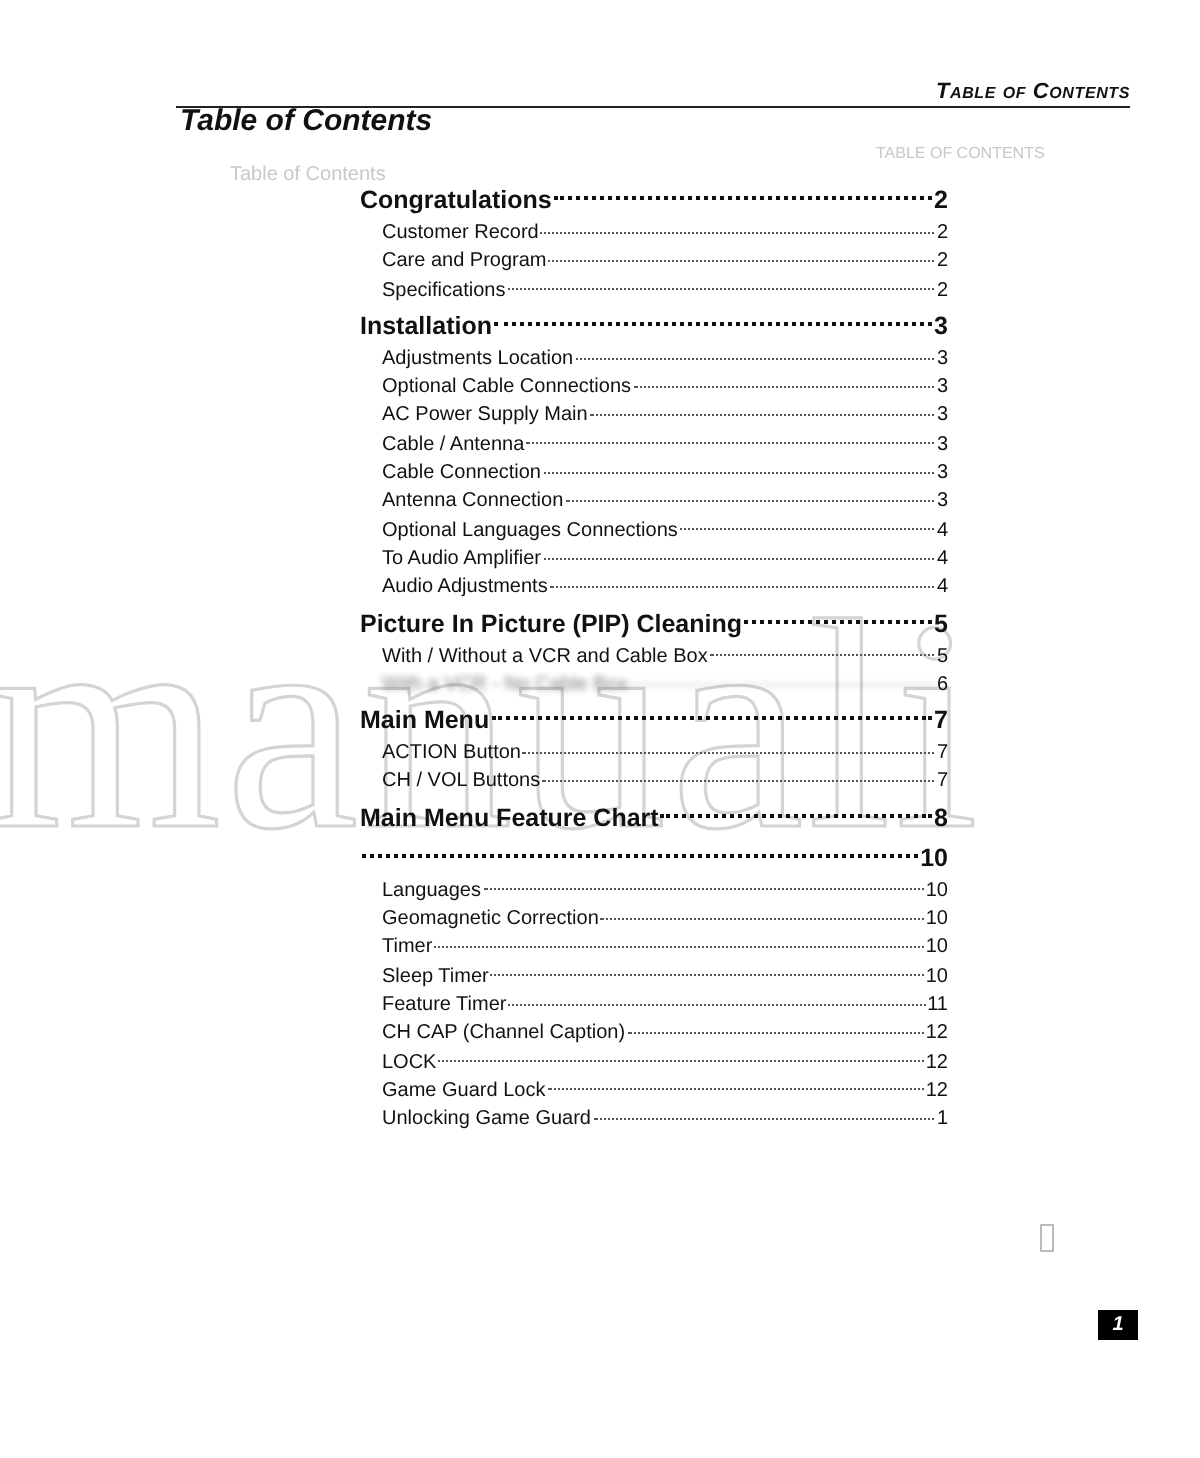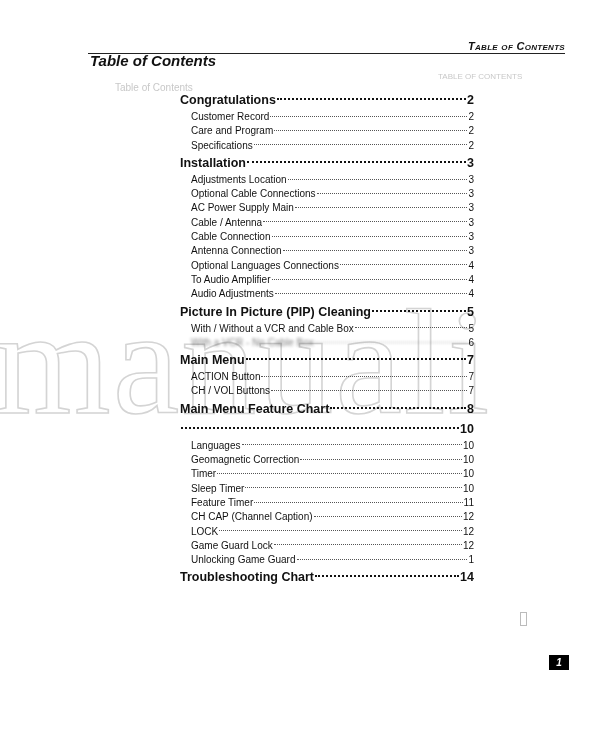--- a/index.html
+++ b/index.html
@@ -204,22 +204,17 @@
       <div class="toc-row sub">
         <span class="label">Game Guard Lock</span>
         <span class="leader"></span>
         <span class="pg">12</span>
       </div>
       <div class="toc-row sub">
         <span class="label">Unlocking Game Guard</span>
         <span class="leader"></span>
         <span class="pg">1</span>
       </div>
-      <div class="toc-row section">
-        <span class="label">Troubleshooting Chart</span>
-        <span class="leader"></span>
-        <span class="pg">14</span>
-      </div>
     </div>
 
   <div class="bracket-icon"></div>
   <div class="page-number">1</div>
 </div>
 
 </body></html>

